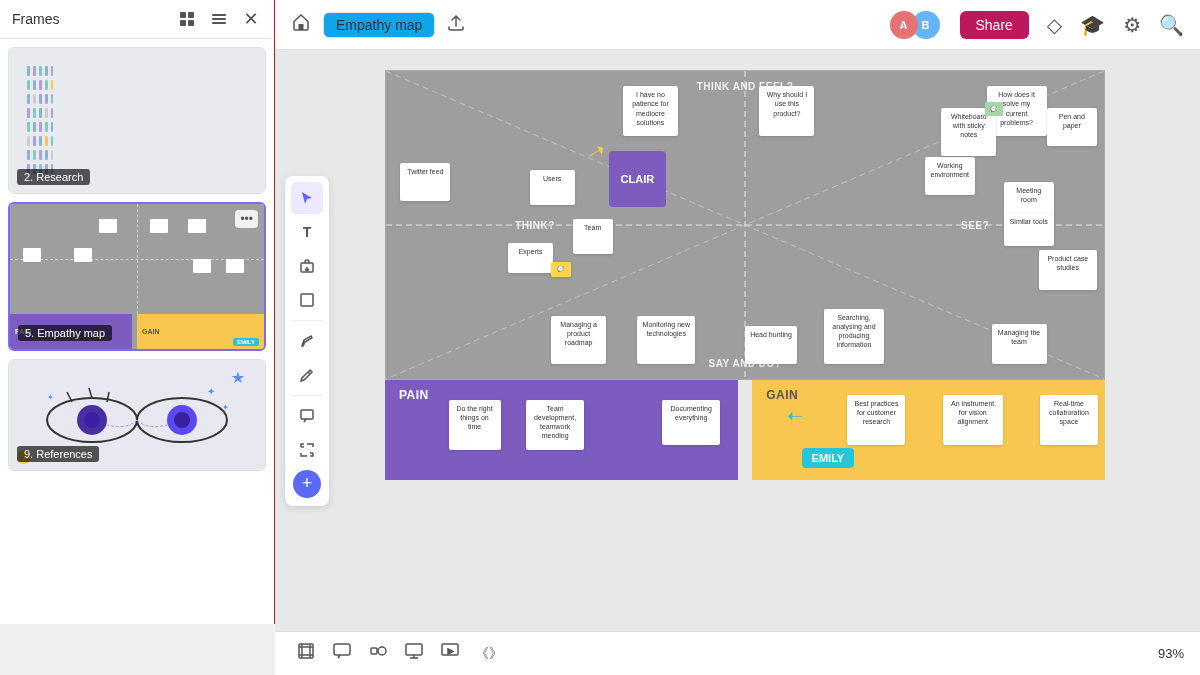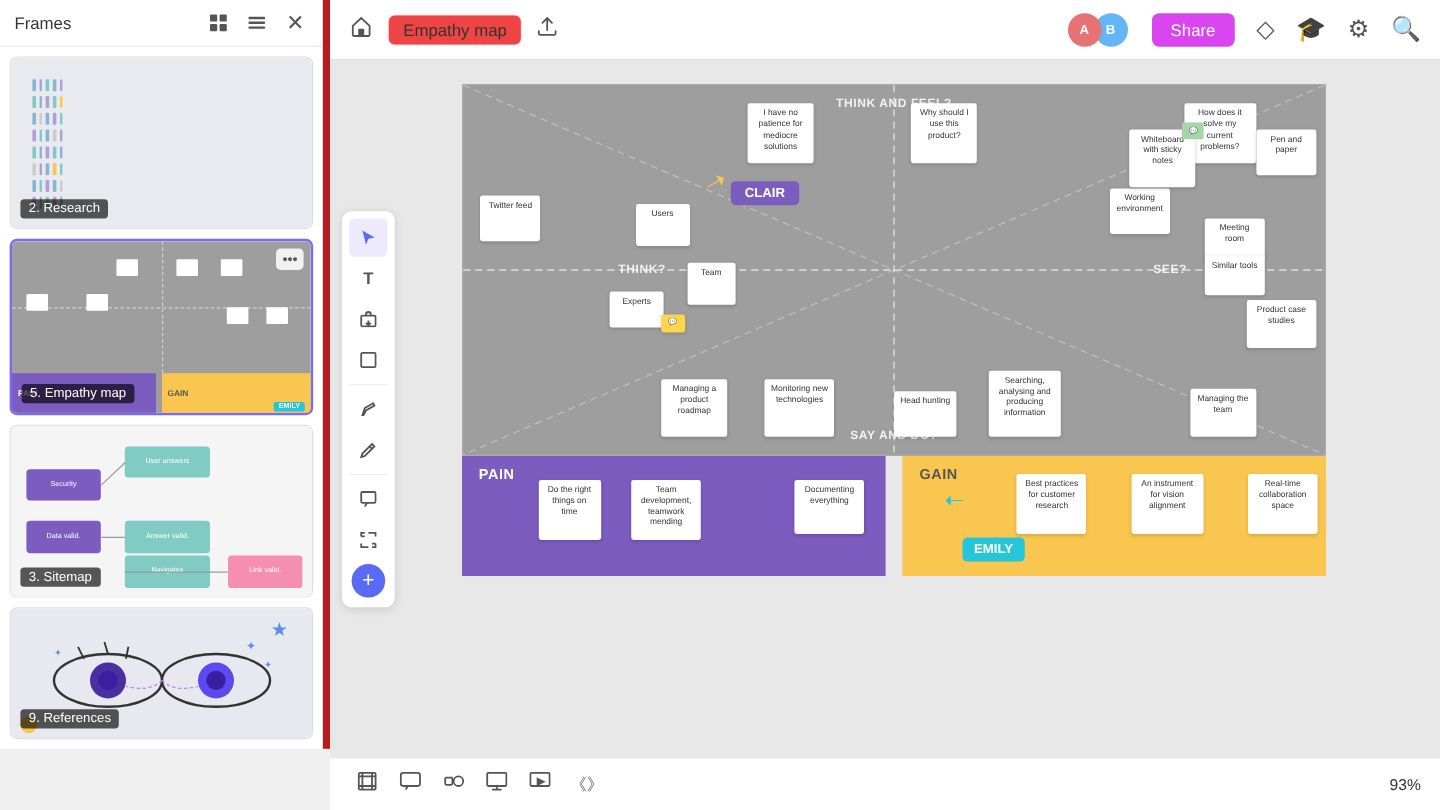--- a/index.html
+++ b/index.html
@@ -1,20 +1,20 @@
 <!DOCTYPE html>
 <html><head>
   <meta charset="utf-8">
   <style>
     * { box-sizing: border-box; margin: 0; padding: 0; }
     body { font-family: -apple-system, BlinkMacSystemFont, 'Segoe UI', sans-serif; background: #f0f0f0; display: flex; height: 675px; overflow: hidden; }
 
     
     #left-panel {
-      width: 275px; min-width: 275px; background: #fff; border-right: 6px solid #b91c1c;
+      width: 275px; min-width: 275px; background: #fff; border-right: 1px solid #b91c1c;
       display: flex; flex-direction: column; height: 624px;
     }
     #panel-header {
       display: flex; align-items: center; padding: 8px 12px; border-bottom: 1px solid #e8e8e8;
       gap: 10px;
     }
     #panel-title { font-size: 14px; font-weight: 500; color: #333; flex: 1; }
     .header-icon { width: 22px; height: 22px; cursor: pointer; display: flex; align-items: center; justify-content: center; color: #555; font-size: 16px; }
     .close-icon { font-size: 18px; color: #555; }
 
@@ -50,30 +50,30 @@
     
     #main-area { flex: 1; display: flex; flex-direction: column; }
 
     
     #top-bar {
       height: 50px; background: #fff; border-bottom: 1px solid #e0e0e0;
       display: flex; align-items: center; padding: 0 16px; gap: 12px;
     }
     .home-btn { font-size: 18px; color: #555; cursor: pointer; }
     .page-title-pill {
-      background: #ef4444; border: 1px solid #e0e0e0; border-radius: 6px;
+      background: #0ea5e9; border: 1px solid #e0e0e0; border-radius: 6px;
       padding: 4px 12px; font-size: 14px; color: #333; font-weight: 500;
     }
     .upload-btn { font-size: 16px; color: #555; cursor: pointer; }
     .top-bar-spacer { flex: 1; }
     .avatar { width: 28px; height: 28px; border-radius: 50%; overflow: hidden; display: inline-flex; align-items: center; justify-content: center; font-size: 11px; font-weight: 600; color: #fff; }
     .avatar-1 { background: #e57373; margin-right: -6px; z-index: 1; }
     .avatar-2 { background: #64b5f6; }
     .avatars { display: flex; align-items: center; margin-right: 8px; }
-    .share-btn { background: #d946ef; color: #fff; border: none; border-radius: 6px; padding: 6px 16px; font-size: 14px; font-weight: 500; cursor: pointer; }
+    .share-btn { background: #be185d; color: #fff; border: none; border-radius: 6px; padding: 6px 16px; font-size: 14px; font-weight: 500; cursor: pointer; }
     .top-icon { font-size: 20px; color: #555; cursor: pointer; margin-left: 6px; }
 
     
     #canvas-area { flex: 1; background: #e8e8e8; position: relative; overflow: hidden; }
 
     
     #tools-panel {
       position: absolute; left: 10px; top: 50%; transform: translateY(-50%);
       background: #fff; border-radius: 8px; padding: 6px; display: flex; flex-direction: column;
       gap: 2px; box-shadow: 0 2px 8px rgba(0,0,0,0.12);
@@ -228,38 +228,20 @@
           <span style="font-size:7px;color:#fff;font-weight:700;">PAIN</span>
         </div>
         <div style="position:absolute;bottom:0;right:0;width:50%;height:35px;background:#f9c74f;display:flex;align-items:center;padding:0 5px;">
           <span style="font-size:7px;color:#555;font-weight:700;">GAIN</span>
           <span style="position:absolute;bottom:3px;right:5px;background:#26c6da;color:#fff;font-size:6px;padding:1px 4px;border-radius:2px;font-weight:700;">EMILY</span>
         </div>
       </div>
       <div class="frame-label">5. Empathy map</div>
     </div>
 
-    <div class="frame-item">
-      <div class="frame-thumbnail thumb-sitemap" style="height:145px;background:#f5f5f5;position:relative;">
-
-        <div class="sit-node" style="left:5%;top:25%;width:25%;height:18%;background:#7c5cbf;">Security</div>
-        <div class="sit-node" style="left:38%;top:12%;width:28%;height:18%;background:#80cbc4;">User answers</div>
-        <div class="sit-node" style="left:5%;top:55%;width:25%;height:18%;background:#7c5cbf;">Data valid.</div>
-        <div class="sit-node" style="left:38%;top:55%;width:28%;height:18%;background:#80cbc4;">Answer valid.</div>
-        <div class="sit-node" style="left:38%;top:75%;width:28%;height:18%;background:#80cbc4;">Navigates</div>
-        <div class="sit-node" style="left:72%;top:75%;width:25%;height:18%;background:#f48fb1;">Link valid.</div>
-
-        <svg style="position:absolute;inset:0;width:100%;height:100%;" xmlns="http://www.w3.org/2000/svg">
-          <line x1="30%" y1="34%" x2="38%" y2="21%" stroke="#999" stroke-width="1"></line>
-          <line x1="30%" y1="64%" x2="38%" y2="64%" stroke="#999" stroke-width="1"></line>
-          <line x1="38%" y1="84%" x2="72%" y2="84%" stroke="#999" stroke-width="1"></line>
-        </svg>
-      </div>
-      <div class="frame-label">3. Sitemap</div>
-    </div>
 
     <div class="frame-item">
       <div class="frame-thumbnail thumb-references" style="height:110px;background:#e8e8f0;position:relative;display:flex;align-items:center;justify-content:center;">
 
         <svg width="200" height="70" viewBox="0 0 200 70" xmlns="http://www.w3.org/2000/svg">
 
           <ellipse cx="55" cy="40" rx="45" ry="22" fill="none" stroke="#333" stroke-width="2"></ellipse>
 
           <circle cx="55" cy="40" r="15" fill="#4a2fa0"></circle>
           <circle cx="55" cy="40" r="8" fill="#3a20a0"></circle>
@@ -375,21 +357,21 @@
 
           <line x1="0" y1="0" x2="100%" y2="100%" stroke="rgba(255,255,255,0.35)" stroke-width="1" stroke-dasharray="6,4"></line>
           <line x1="100%" y1="0" x2="0" y2="100%" stroke="rgba(255,255,255,0.35)" stroke-width="1" stroke-dasharray="6,4"></line>
         </svg>
 
         <div class="zone-label" style="top:10px;left:50%;transform:translateX(-50%);font-size:10px;">THINK AND FEEL?</div>
         <div class="zone-label" style="top:50%;left:18%;transform:translateY(-50%);font-size:10px;">THINK?</div>
         <div class="zone-label" style="top:50%;right:16%;transform:translateY(-50%);font-size:10px;">SEE?</div>
         <div class="zone-label" style="bottom:10px;left:50%;transform:translateX(-50%);font-size:10px;">SAY AND DO?</div>
 
-        <div class="name-badge badge-purple" style="top:26%;left:31%;font-size:11px;padding:4px 12px;border-radius:4px;">CLAIR</div>
+        <div class="name-badge badge-purple" style="top:26%;left:31%;font-size:11px;padding:22px 12px;border-radius:4px;">CLAIR</div>
 
         <div class="arrow-yellow" style="top:22%;left:28%;">➝</div>
 
         <div class="sticky" style="top:5%;left:33%;width:55px;height:50px;">I have no patience for mediocre solutions</div>
         <div class="sticky" style="top:5%;left:52%;width:55px;height:50px;">Why should I use this product?</div>
         <div class="sticky" style="top:5%;right:8%;width:60px;height:50px;">How does it solve my current problems?</div>
 
         <div class="sticky" style="top:30%;left:2%;width:50px;height:38px;">Twitter feed</div>
         <div class="sticky" style="top:32%;left:20%;width:45px;height:35px;">Users</div>
         <div class="sticky" style="top:48%;left:26%;width:40px;height:35px;">Team</div>

